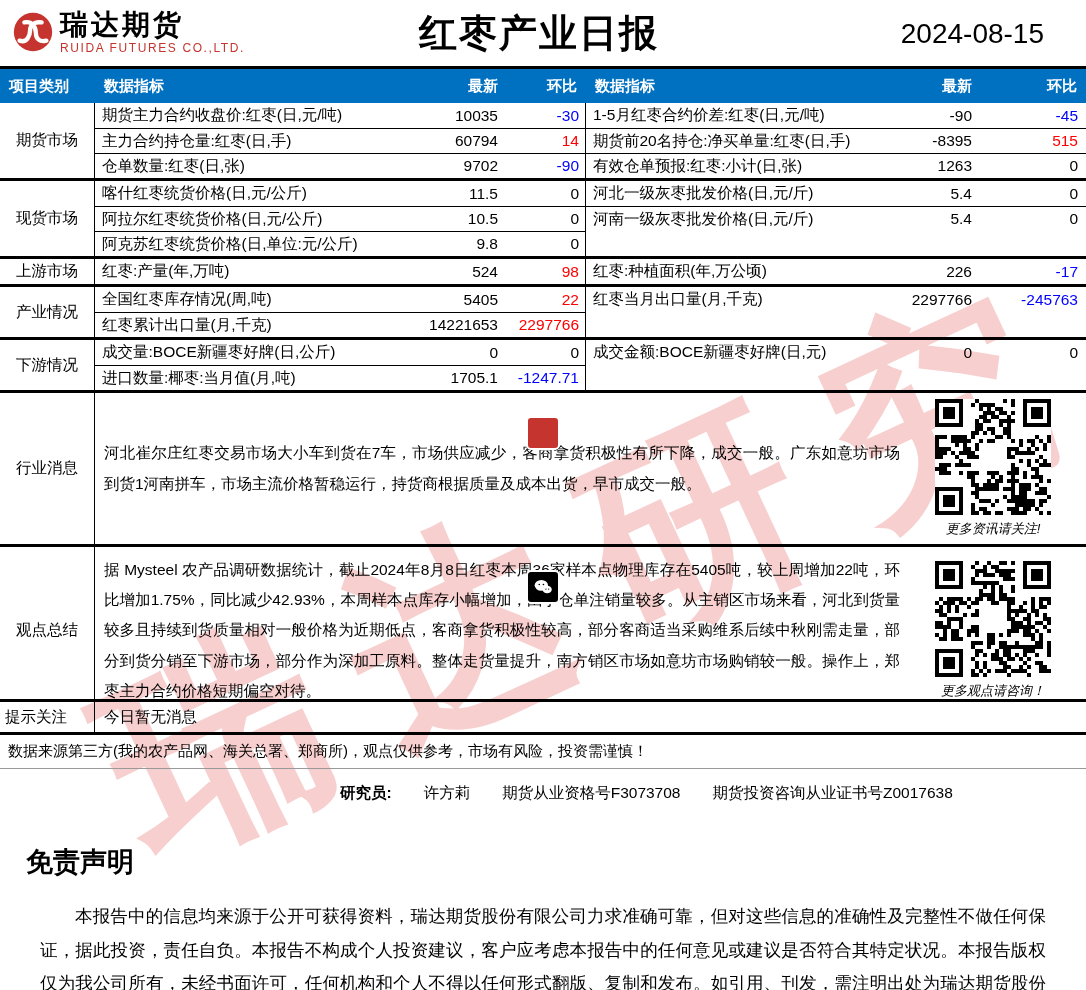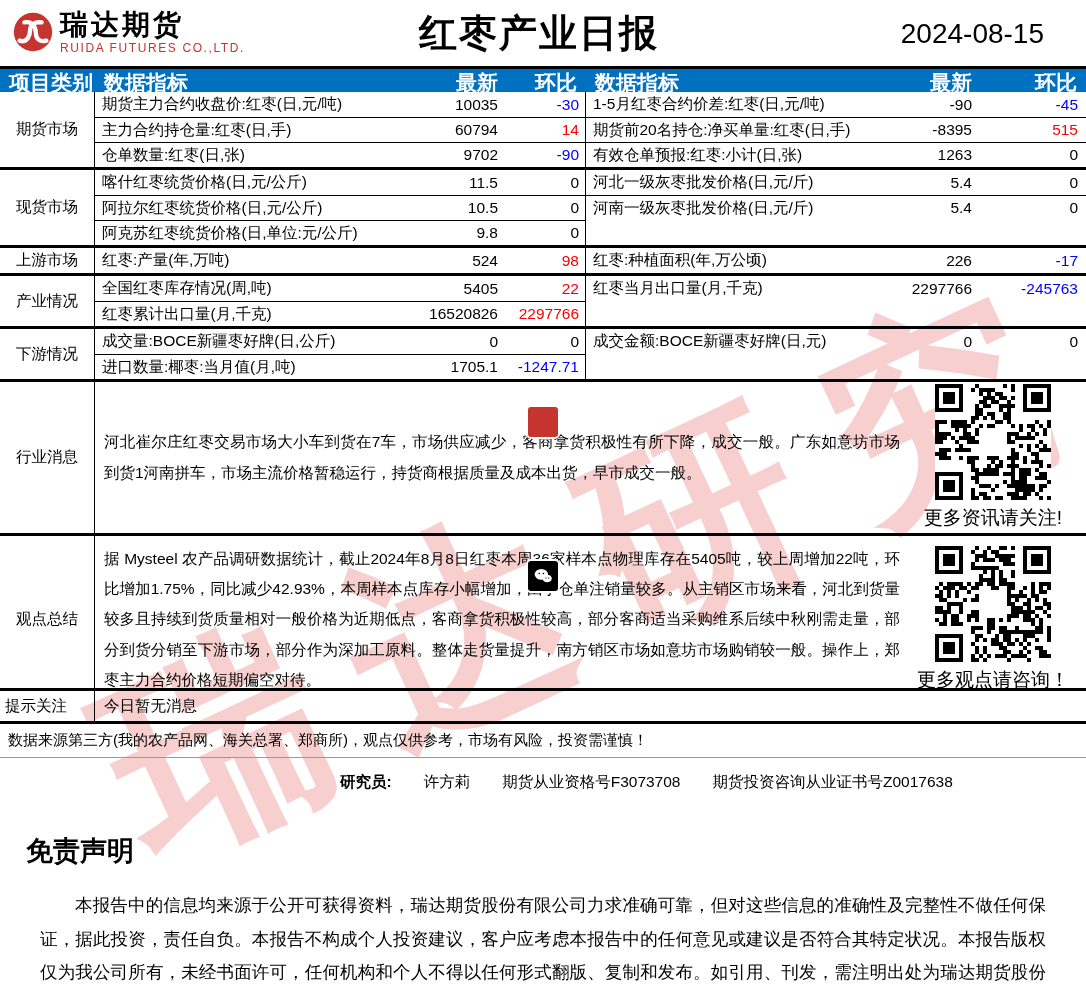--- a/index.html
+++ b/index.html
@@ -18,21 +18,21 @@
   .logo{position:absolute;left:10px;top:9px;display:flex;align-items:center;}
   .logo svg{width:46px;height:46px;margin-right:4px;}
   .logo-txt{display:flex;flex-direction:column;line-height:1;}
   .logo-cn{font-size:28px;font-weight:bold;letter-spacing:3px;}
   .logo-en{font-size:12px;color:#c5342e;letter-spacing:1.6px;margin-top:3px;}
   .rtitle{position:absolute;left:0;right:8px;top:8px;text-align:center;font-size:38px;font-weight:bold;letter-spacing:2px;}
   .rdate{position:absolute;right:42px;top:18px;font-size:28px;}
 
   
   .thead,.grp{display:grid;grid-template-columns:95px 330px 82px 79px 296px 99px 105px;}
-  .thead{height:23px;color:#fff;font-weight:bold;font-size:21px;align-items:center;}
+  .thead{height:34px;color:#fff;font-weight:bold;font-size:15px;align-items:center;}
   .th{padding:0 9px;white-space:nowrap;}
   .tc{text-align:left;}
   .tr{text-align:right;}
   .grp{grid-auto-rows:25px;border-bottom:3px solid #000;font-size:15.5px;}
   .cell{display:flex;align-items:center;white-space:nowrap;overflow:hidden;}
   .cat{grid-column:1;border-right:1px solid #000;justify-content:center;}
   .lab{padding-left:7px;}
   .val{justify-content:flex-end;padding-right:9px;}
   .dl{justify-content:flex-end;padding-right:6px;border-right:1px solid #000;}
   .dr{justify-content:flex-end;padding-right:8px;}
@@ -42,21 +42,21 @@
   .sec{display:grid;grid-template-columns:95px 1fr 172px;border-bottom:3px solid #000;font-size:15.5px;}
   .sec .scat{border-right:1px solid #000;display:flex;align-items:center;justify-content:center;}
   .sec .stxt{display:flex;align-items:center;padding:8px 14px 8px 9px;}
   .sec .stxt p{margin:0;line-height:1.95;text-align:justify;}
   .qrbox{display:flex;flex-direction:column;align-items:center;justify-content:center;padding-right:14px;}
   .qr{position:relative;width:116px;height:116px;background:#fff;}
   .qr-center{position:absolute;left:50%;top:50%;width:30px;height:30px;transform:translate(-50%,-50%);
     border:2px solid #fff;border-radius:5px;display:flex;align-items:center;justify-content:center;}
   .qr-center.red{background:#c5342e;}
   .qr-center.blk{background:#000;}
-  .qr-cap{font-size:19px;margin-top:5px;}
+  .qr-cap{font-size:13px;margin-top:5px;font-style:italic;}
 
   .tips{display:grid;grid-template-columns:95px 1fr;height:30px;border-bottom:3px solid #000;font-size:15.5px;}
   .tips .scat{border-right:1px solid #000;display:flex;align-items:center;padding-left:5px;}
   .tips .stxt{display:flex;align-items:center;padding-left:9px;}
 
   .note{height:33px;display:flex;align-items:center;padding-left:8px;font-size:15px;border-bottom:1px solid #999;}
   .researcher{display:flex;align-items:flex-start;gap:32px;padding:14px 0 12px 340px;font-size:15.5px;}
   .researcher b{font-weight:bold;}
 
   .disc{padding:28px 26px 0 26px;}
@@ -151,21 +151,21 @@
 
   <div class="grp z">
     <div class="cell cat" style="grid-row:1/span 2">产业情况</div>
     <div class="cell lab">全国红枣库存情况(周,吨)</div>
     <div class="cell val">5405</div>
     <div class="cell dl delta" style="color: rgb(255, 0, 0);">22</div>
     <div class="cell lab">红枣当月出口量(月,千克)</div>
     <div class="cell val">2297766</div>
     <div class="cell dr delta" style="color: rgb(0, 0, 255);">-245763</div>
     <div class="cell lab bt">红枣累计出口量(月,千克)</div>
-    <div class="cell val bt">16520826</div>
+    <div class="cell val bt">14221653</div>
     <div class="cell dl bt delta" style="color: rgb(255, 0, 0);">2297766</div>
     <div class="cell lab"></div>
     <div class="cell val"></div>
     <div class="cell dr"></div>
   </div>
 
   <div class="grp z">
     <div class="cell cat" style="grid-row:1/span 2">下游情况</div>
     <div class="cell lab">成交量:BOCE新疆枣好牌(日,公斤)</div>
     <div class="cell val">0</div>

